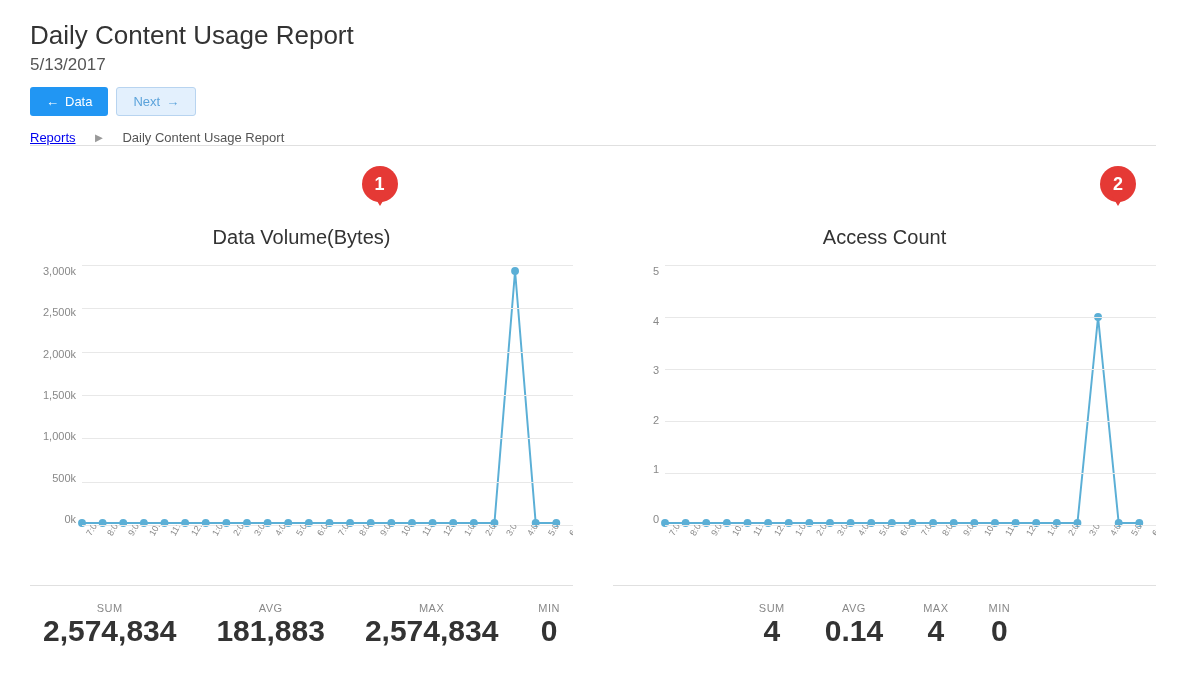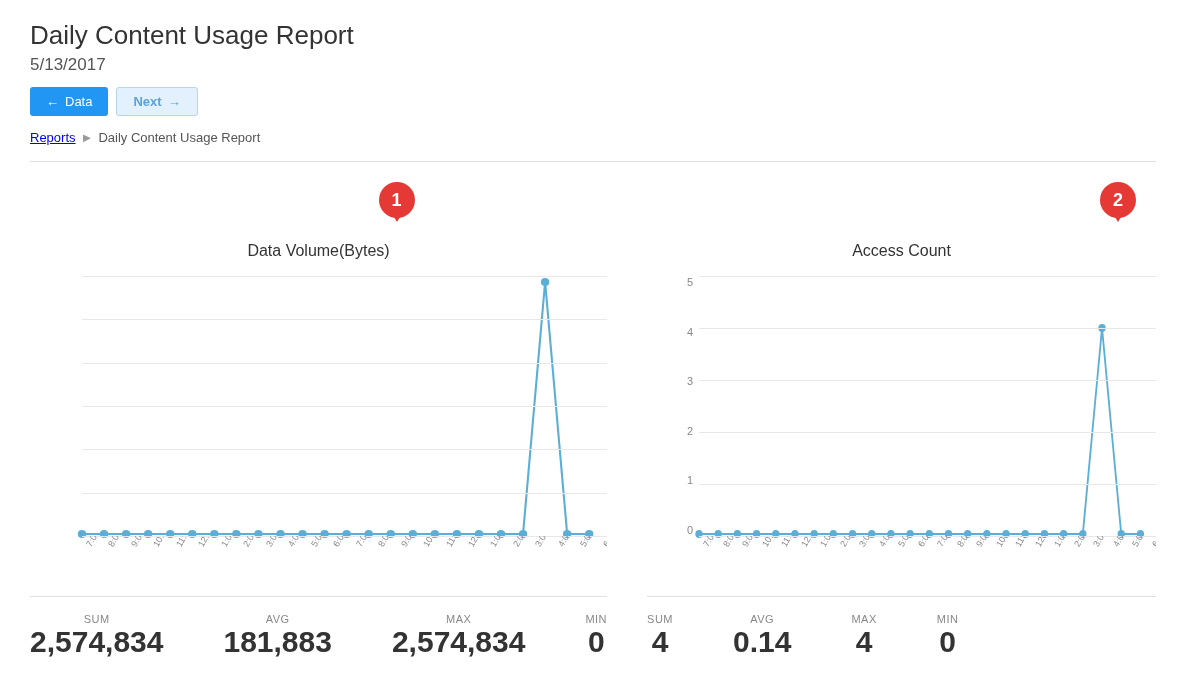--- a/index.html
+++ b/index.html
@@ -8,32 +8,32 @@
     h1 { font-size: 26px; font-weight: 300; color: #333; margin-bottom: 4px; }
     .date { font-size: 17px; color: #555; margin-bottom: 12px; }
 
     .nav-buttons { display: flex; gap: 8px; margin-bottom: 14px; }
     .btn-prev {
       background: #2196f3; color: #fff; border: none; padding: 6px 16px;
       border-radius: 3px; cursor: pointer; font-size: 13px; display: flex; align-items: center; gap: 6px;
     }
     .btn-next {
       background: #e3f0fd; color: #5ba3db; border: 1px solid #b8d4f0; padding: 6px 16px;
-      border-radius: 3px; cursor: pointer; font-size: 13px; display: flex; align-items: center; gap: 6px; font-weight: bold;
+      border-radius: 3px; cursor: pointer; font-size: 13px; display: flex; align-items: center; gap: 6px;
     }
 
-    .breadcrumb { font-size: 13px; color: #2196f3; margin-bottom: 16px; display: flex; align-items: center; gap: 5px; }
+    .breadcrumb { font-size: 13px; color: #2196f3; display: flex; align-items: center; gap: 17px; }
     .breadcrumb .sep { color: #999; }
     .breadcrumb .current { color: #555; }
 
     .divider { border: none; border-top: 1px solid #e0e0e0; margin-bottom: 20px; }
 
     .charts-container { display: flex; gap: 40px; }
     .chart-section { flex: 1; position: relative; }
-    .chart-title { text-align: center; font-size: 16px; font-weight: 400; color: #333; margin-bottom: 16px; }
+    .chart-title { text-align: center; font-size: 20px; font-weight: 400; color: #333; margin-bottom: 16px; }
 
     .chart-area { position: relative; width: 100%; height: 300px; }
     .y-axis { position: absolute; left: 0; top: 0; bottom: 40px; width: 52px; display: flex; flex-direction: column; justify-content: space-between; align-items: flex-end; padding-right: 6px; }
     .y-label { font-size: 11px; color: #888; }
     .chart-inner { position: absolute; left: 52px; right: 0; top: 0; bottom: 40px; }
     .grid-line { position: absolute; left: 0; right: 0; border-top: 1px solid #e8e8e8; }
     .x-axis { position: absolute; left: 52px; right: 0; bottom: 0; height: 40px; display: flex; justify-content: space-between; align-items: flex-start; padding-top: 4px; }
     .x-label { font-size: 9px; color: #888; transform: rotate(-60deg); transform-origin: top center; white-space: nowrap; width: 8px; text-align: center; }
 
     svg.line-chart { width: 100%; height: 100%; overflow: visible; }
@@ -50,21 +50,21 @@
     }
     .tooltip-bubble::after {
       content: '';
       position: absolute;
       bottom: -10px;
       left: 50%; transform: translateX(-50%);
       border: 6px solid transparent;
       border-top: 10px solid #e53935;
     }
 
-    .stats-row { display: flex; gap: 60px; margin-top: 20px; border-top: 1px solid #e0e0e0; padding-top: 16px; }
+    .stats-row { display: flex; justify-content: center; gap: 40px; margin-top: 20px; border-top: 1px solid #e0e0e0; padding-top: 16px; }
     .stat-item { text-align: center; }
     .stat-label { font-size: 11px; color: #888; text-transform: uppercase; letter-spacing: 0.5px; }
     .stat-value { font-size: 30px; font-weight: 700; color: #333; }
   </style>
 </head>
 <body>
 
 <h1>Daily Content Usage Report</h1>
 <div class="date">5/13/2017</div>
 
@@ -91,20 +91,29 @@
 
   <div class="chart-section">
 
     <div style="position:relative; height:60px;">
       <div class="tooltip-bubble" style="top:0; left: calc(50% + 60px);">1</div>
     </div>
     <div class="chart-title">Data Volume(Bytes)</div>
 
     <div class="chart-area">
 
+      <div class="y-axis">
+        <span class="y-label">3,000k</span>
+        <span class="y-label">2,500k</span>
+        <span class="y-label">2,000k</span>
+        <span class="y-label">1,500k</span>
+        <span class="y-label">1,000k</span>
+        <span class="y-label">500k</span>
+        <span class="y-label">0k</span>
+      </div>
 
       <div class="chart-inner" id="chart1-inner">
         
         <div class="grid-line" style="top:0%"></div>
         <div class="grid-line" style="top:16.67%"></div>
         <div class="grid-line" style="top:33.33%"></div>
         <div class="grid-line" style="top:50%"></div>
         <div class="grid-line" style="top:66.67%"></div>
         <div class="grid-line" style="top:83.33%"></div>
         <div class="grid-line" style="top:100%"></div>

